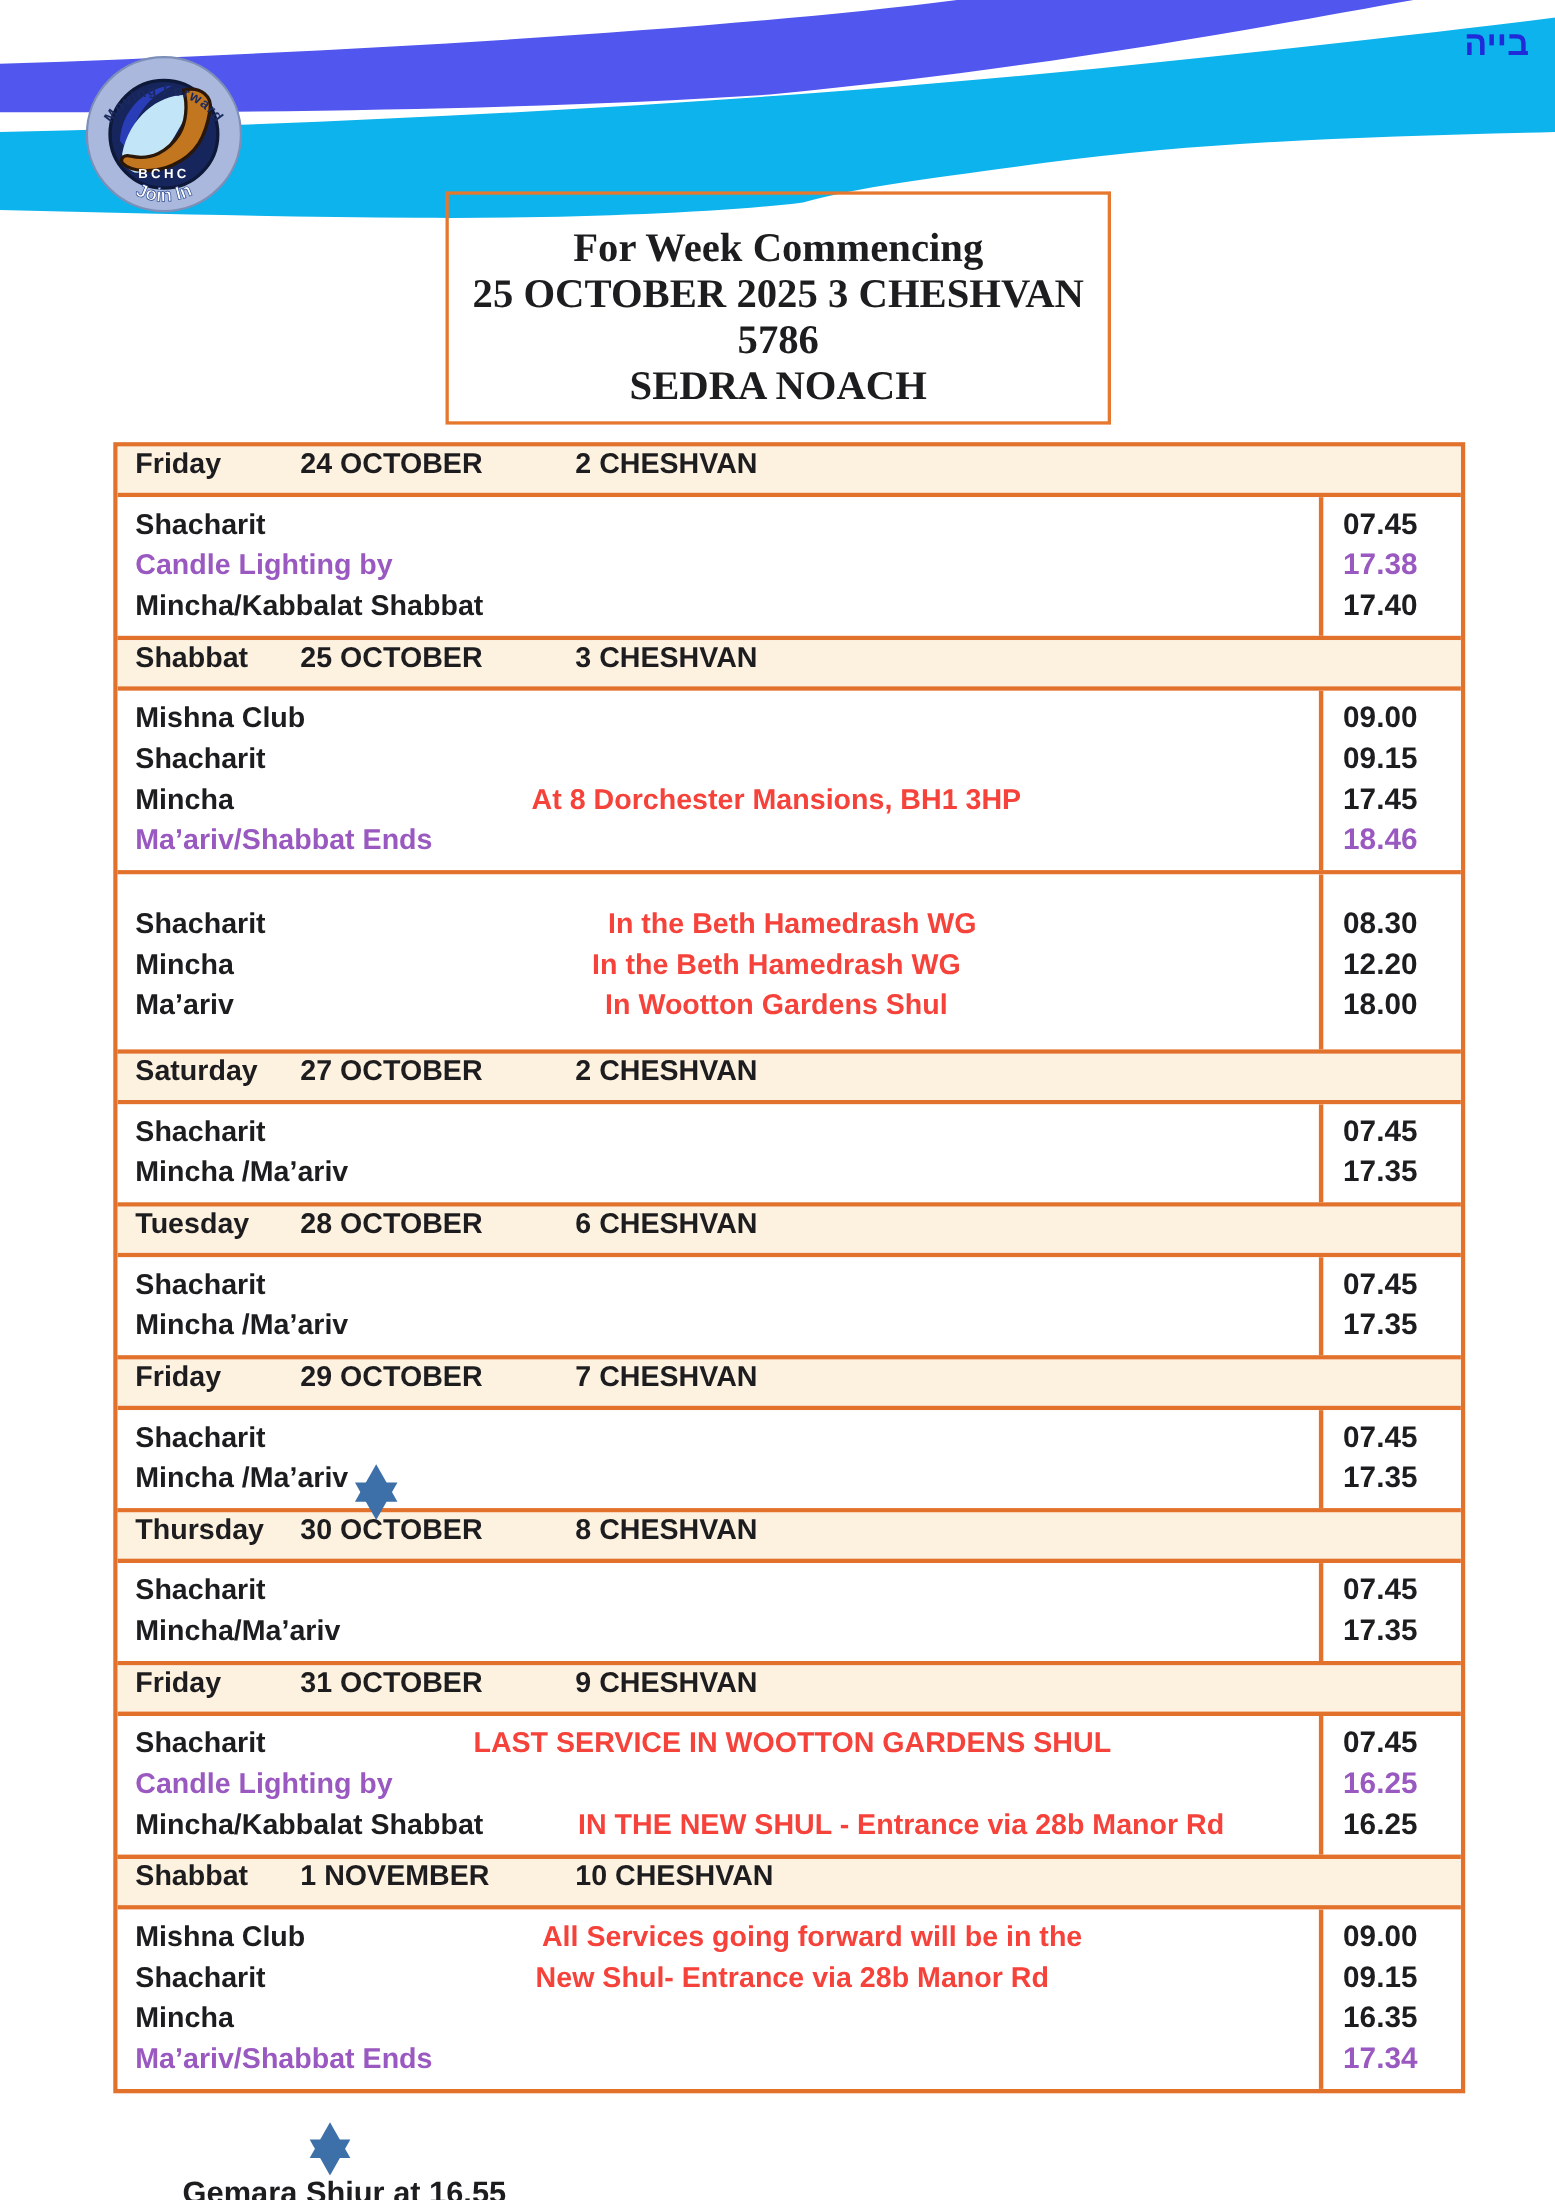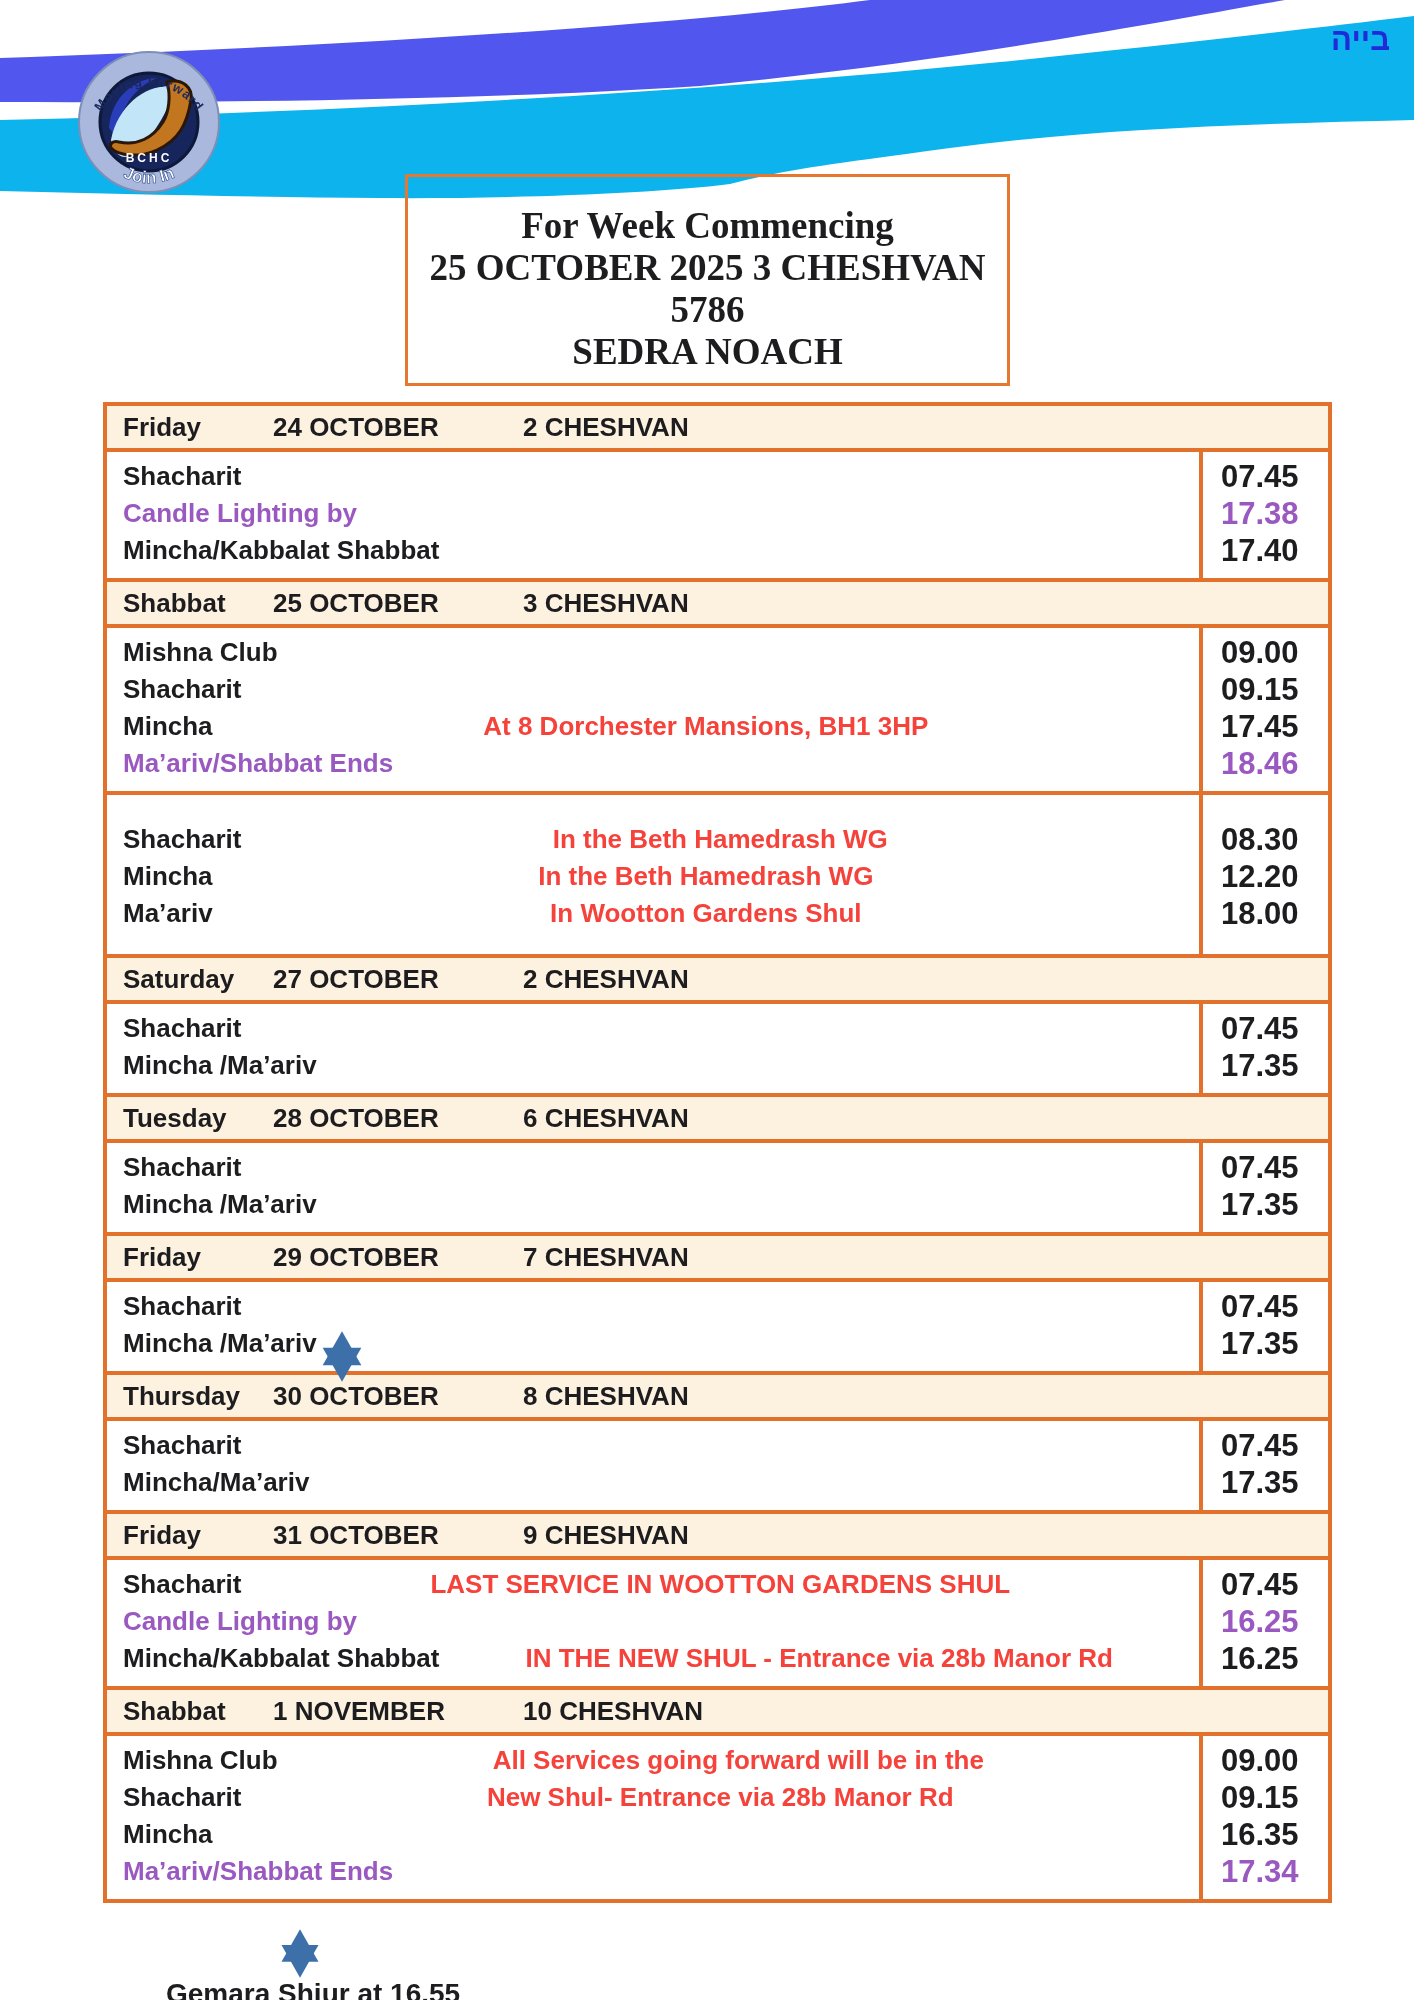--- a/index.html
+++ b/index.html
@@ -33,39 +33,39 @@
     text-align:center;padding-top:28px;box-sizing:content-box;
   }
   .title-box div{font-size:37px;font-weight:bold;line-height:42px;font-family:Liberation Serif, serif;}
   
   .schedule{
     position:absolute;left:103px;top:402px;width:1229px;
     border:4px solid var(--orange);box-sizing:border-box;
   }
   .schedule-section + .schedule-section{border-top:4px solid var(--orange);}
   .day-header{
-    background:var(--peach);display:flex;align-items:center;
+    background:var(--peach);display:flex;align-items:flex-start;
     border-bottom:4px solid var(--orange);height:42px;gap:12px;
   }
   .dh-main{flex:1;display:flex;align-items:center;padding-left:16px;
     font-size:26px;font-weight:bold;}
   .dh-day{width:150px;}
   .dh-date{width:250px;}
   .dh-note{color:var(--red);margin-left:70px;}
   .dh-time{width:129px;border-left:4px solid var(--orange);}
   .sec-body{display:flex;align-items:stretch;background:#fff;}
   .rows{flex:1;padding:6px 0 9px 16px;display:flex;flex-direction:column;}
   .times{width:129px;border-left:4px solid var(--orange);
     padding:6px 0 9px 18px;box-sizing:border-box;}
   .sec-body.tall .rows,.sec-body.tall .times{padding-top:26px;padding-bottom:22px;}
   .row{display:flex;align-items:center;line-height:37px;height:37px;
     font-size:26px;font-weight:bold;white-space:nowrap;}
   .lbl{flex:none;}
   .note{flex:1;text-align:center;color:var(--red);}
-  .time{line-height:37px;height:37px;font-size:31px;font-weight:bold;}
+  .time{line-height:37px;height:37px;font-size:27px;font-weight:bold;}
   .purple{color:var(--purple);}
   .inline-star{margin-left:2px;transform:translateY(12px);flex:none;}
   
   .footer-note{
     position:absolute;left:140px;top:1928px;display:flex;align-items:center;flex-direction:column;
   }
   .footer-note .txt{margin-left:26px;font-size:28px;font-weight:bold;}
 </style>
 </head>
 <body>

